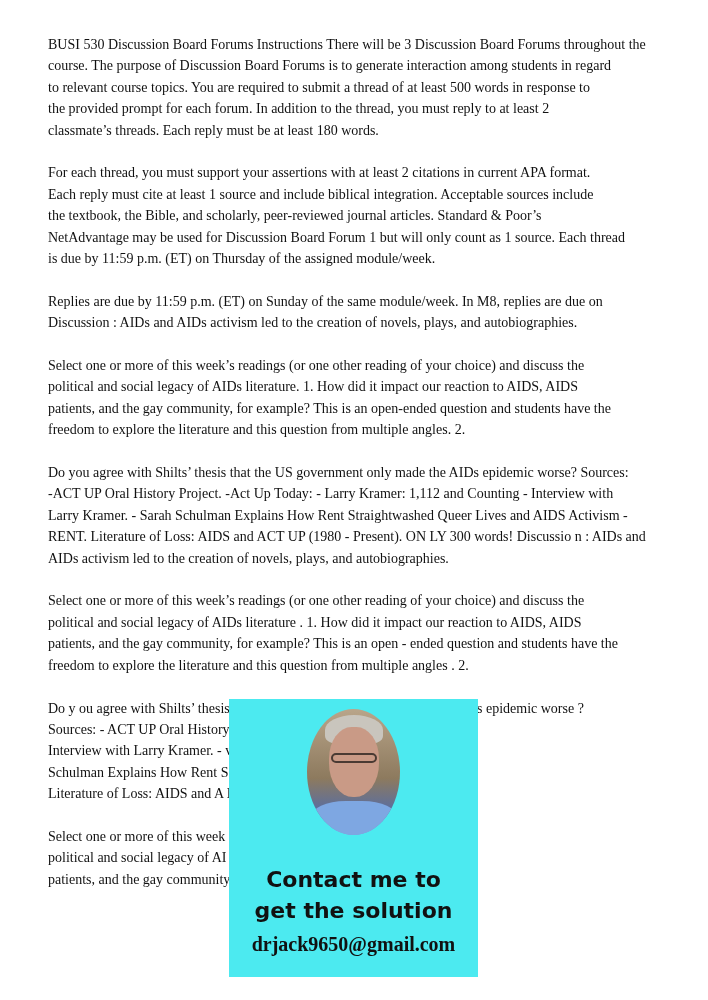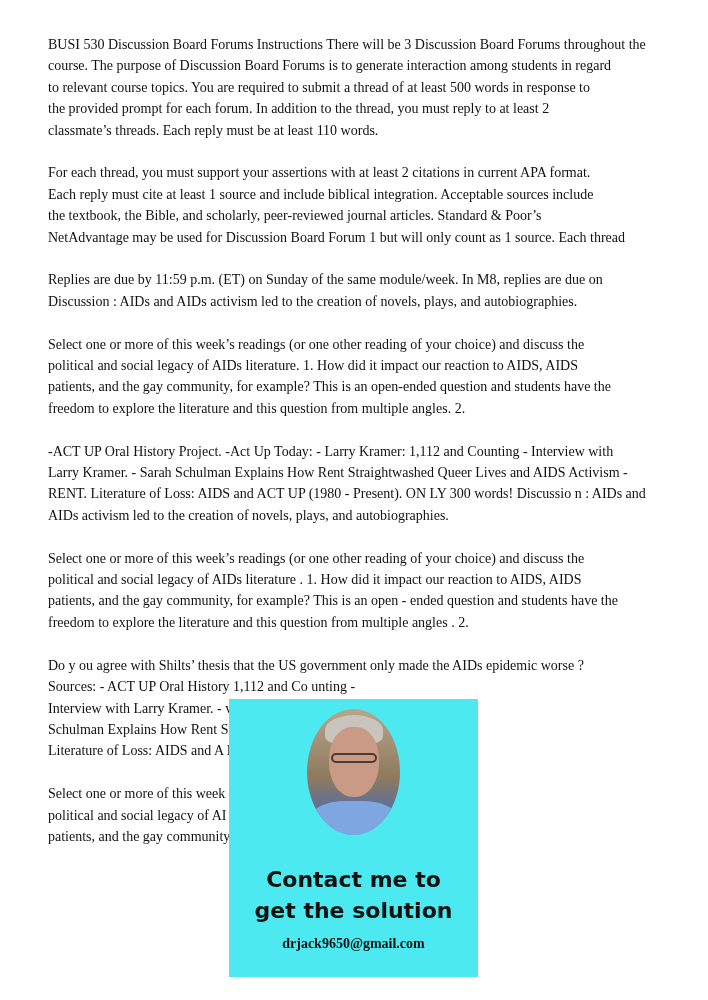--- a/index.html
+++ b/index.html
@@ -91,53 +91,55 @@
     .cta.l1 { top: 166px; }
     .cta.l2 { top: 197px; }
     .email {
       position: absolute;
       left: 0;
       top: 232px;
       width: 100%;
       text-align: center;
       font-family: "Liberation Serif", "DejaVu Serif", serif;
       font-weight: bold;
-      font-size: 14px;
+      font-size: 20px;
       line-height: 26px;
       color: #111111;
     }
   </style>
 </head>
 <body>
 
 <div class="page">
   <p class="para">
     <span class="line">BUSI 530 Discussion Board Forums Instructions There will be 3 Discussion Board Forums throughout the</span>
     <span class="line">course. The purpose of Discussion Board Forums is to generate interaction among students in regard</span>
     <span class="line">to relevant course topics. You are required to submit a thread of at least 500 words in response to</span>
     <span class="line">the provided prompt for each forum. In addition to the thread, you must reply to at least 2</span>
-    <span class="line">classmate’s threads. Each reply must be at least 110 words.</span>
+    <span class="line">classmate’s threads. Each reply must be at least 180 words.</span>
   </p>
   <p class="para">
     <span class="line">For each thread, you must support your assertions with at least 2 citations in current APA format.</span>
     <span class="line">Each reply must cite at least 1 source and include biblical integration. Acceptable sources include</span>
     <span class="line">the textbook, the Bible, and scholarly, peer-reviewed journal articles. Standard &amp; Poor’s</span>
     <span class="line">NetAdvantage may be used for Discussion Board Forum 1 but will only count as 1 source. Each thread</span>
+    <span class="line">is due by 11:59 p.m. (ET) on Thursday of the assigned module/week.</span>
   </p>
   <p class="para">
     <span class="line">Replies are due by 11:59 p.m. (ET) on Sunday of the same module/week. In M8, replies are due on</span>
     <span class="line">Discussion : AIDs and AIDs activism led to the creation of novels, plays, and autobiographies.</span>
   </p>
   <p class="para">
     <span class="line">Select one or more of this week’s readings (or one other reading of your choice) and discuss the</span>
     <span class="line">political and social legacy of AIDs literature. 1. How did it impact our reaction to AIDS, AIDS</span>
     <span class="line">patients, and the gay community, for example? This is an open-ended question and students have the</span>
     <span class="line">freedom to explore the literature and this question from multiple angles. 2.</span>
   </p>
   <p class="para">
+    <span class="line">Do you agree with Shilts’ thesis that the US government only made the AIDs epidemic worse? Sources:</span>
     <span class="line">-ACT UP Oral History Project. -Act Up Today: - Larry Kramer: 1,112 and Counting - Interview with</span>
     <span class="line">Larry Kramer. - Sarah Schulman Explains How Rent Straightwashed Queer Lives and AIDS Activism -</span>
     <span class="line">RENT. Literature of Loss: AIDS and ACT UP (1980 - Present). ON LY 300 words! Discussio n : AIDs and</span>
     <span class="line">AIDs activism led to the creation of novels, plays, and autobiographies.</span>
   </p>
   <p class="para">
     <span class="line">Select one or more of this week’s readings (or one other reading of your choice) and discuss the</span>
     <span class="line">political and social legacy of AIDs literature . 1. How did it impact our reaction to AIDS, AIDS</span>
     <span class="line">patients, and the gay community, for example? This is an open - ended question and students have the</span>
     <span class="line">freedom to explore the literature and this question from multiple angles . 2.</span>

